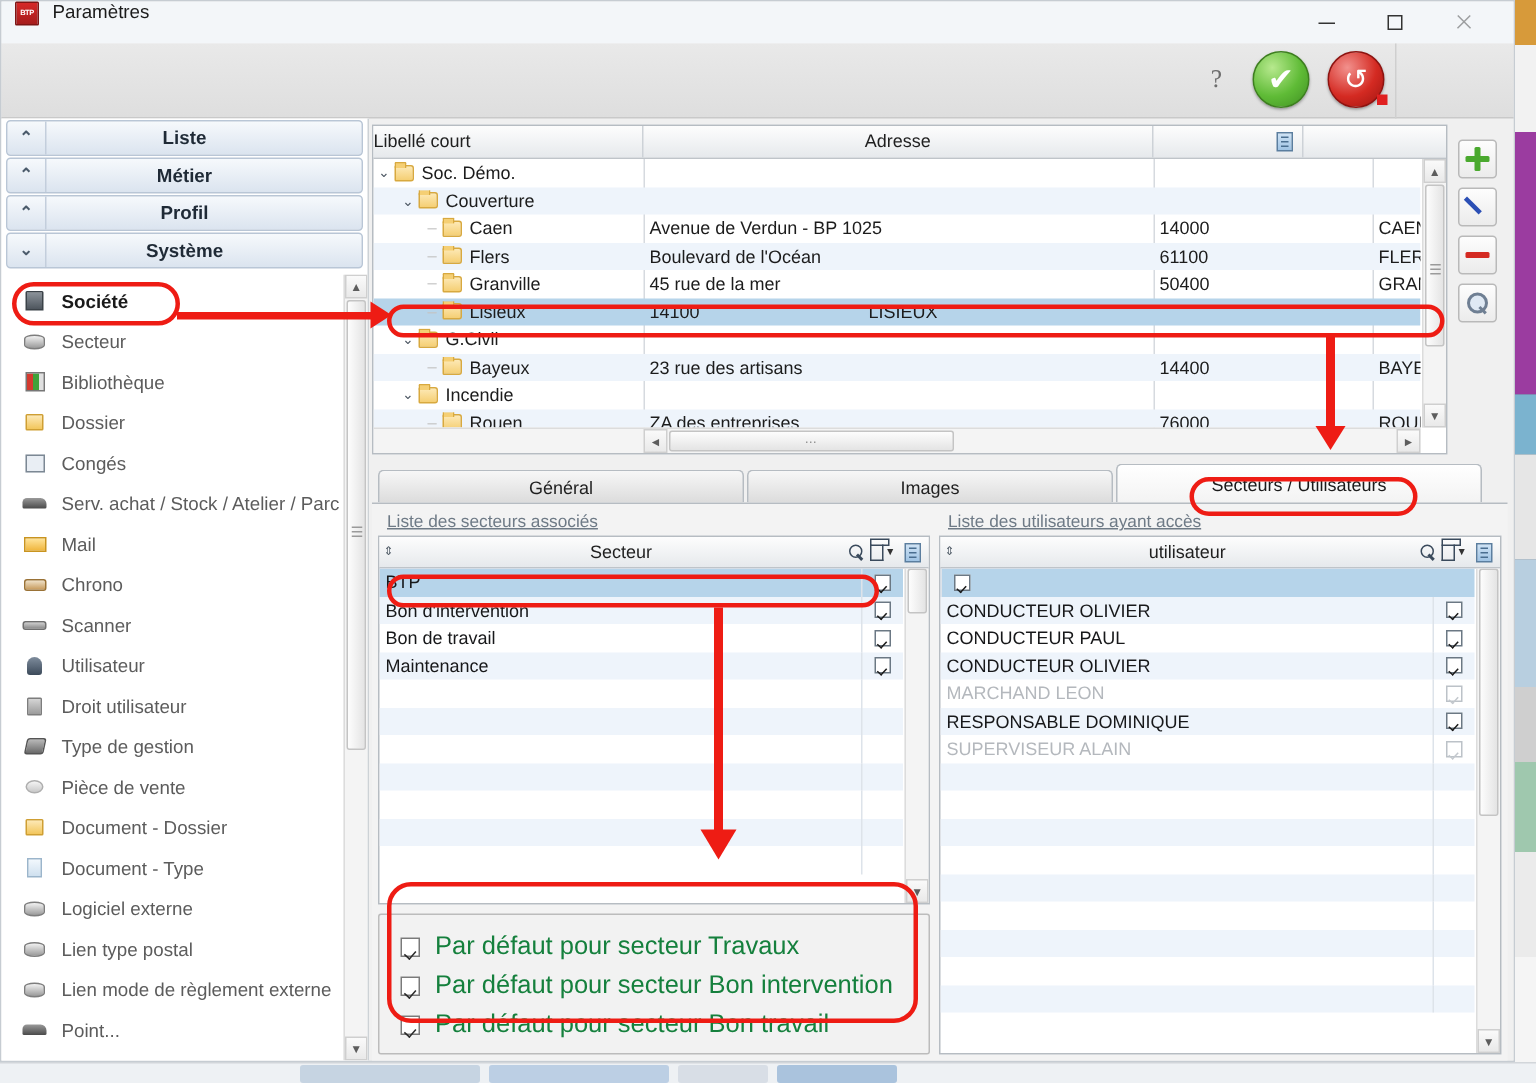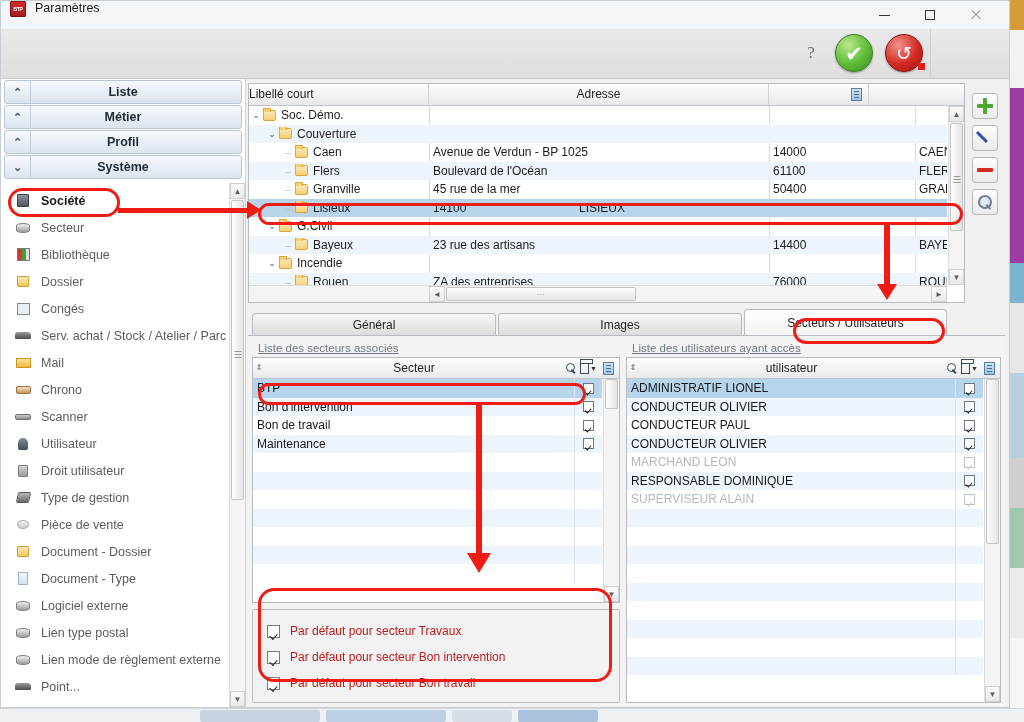--- a/index.html
+++ b/index.html
@@ -207,21 +207,21 @@
   .ck.dimon:after { border-color:#c3c8cd; }
 
   
   #defaults { flex: 0 0 94px; margin: 6px 0 0 0; border: 1px solid #bcbcbc; background: #f2f2f2;
      border-radius: 2px; padding: 8px 0 0 14px; }
   .defrow { display: flex; align-items: center; height: 26px; }
   .defrow .ck2 { width: 13px; height: 13px; border: 1px solid #7a7a7a; background: #fff;
      margin-right: 10px; position: relative;}
   .defrow .ck2:after { content:''; position:absolute; left:3px; top:6px; width:3.5px; height:6px;
      border: solid #2a2a2a; border-width: 0 1.8px 1.8px 0; transform: rotate(42deg);}
-  .defrow span { font-size: 12px; color: #b91c1c; }
+  .defrow span { font-size: 17px; color: #15803d; }
 
   
   #statusbar { flex: 0 0 22px; height: 22px; background: #f0f0f0; border-top: 1px solid #d2d2d2;
      display: flex; align-items: center; position: relative; }
   #statusbar .sdiv { position:absolute; width:1px; top:2px; bottom:2px; background:#d6d6d6;}
   #status-text { position: absolute; left: 798px; font-size: 12px; color: #8a9199; }
   .resize-grip { position:absolute; right:3px; bottom:2px; width:10px; height:10px;}
   .resize-grip i { position:absolute; width:2px;height:2px;background:#b7b7b7;}
 
   
@@ -596,21 +596,21 @@
             </div>
           <div class="rbtn">
               <span class="mag-v"></span>
             </div>
         </div>
       </div>
 
       <div id="tabs">
         <div class="tab" style="width:244px;">Général</div>
         <div class="tab" style="width:244px;">Images</div>
-        <div class="tab active" style="width:203px;text-align:center;">Secteurs / Utilisateurs</div>
+        <div class="tab active" style="width:244px;text-align:center;">Secteurs / Utilisateurs</div>
       </div>
 
       <div id="lower">
 
         <div class="panel" style="flex:0 0 368px;">
           <div class="panel-title">Liste des secteurs associés</div>
           <div class="lgrid" style="flex:1;">
             <div class="lgrid-head">
               <span class="sortcol">⇕</span>
               <span class="ttl">Secteur</span>
@@ -716,21 +716,20 @@
                   <span class="mini-filter"></span>
                   <span class="mini-caret">▼</span>
                 </span>
               <span class="head-ico" style="width:22px;">
                   <span class="mini-doc"></span>
                 </span>
             </div>
             <div class="lgrid-body">
               <div class="lrows" id="user-rows">
                   <div class="lrow sel">
-                    <span class="lname">ADMINISTRATIF LIONEL</span>
                     <span class="lchk">
                       <span class="ck on "></span>
                     </span>
                   </div>
                   <div class="lrow alt">
                     <span class="lname">CONDUCTEUR OLIVIER</span>
                     <span class="lchk">
                       <span class="ck on "></span>
                     </span>
                   </div>

